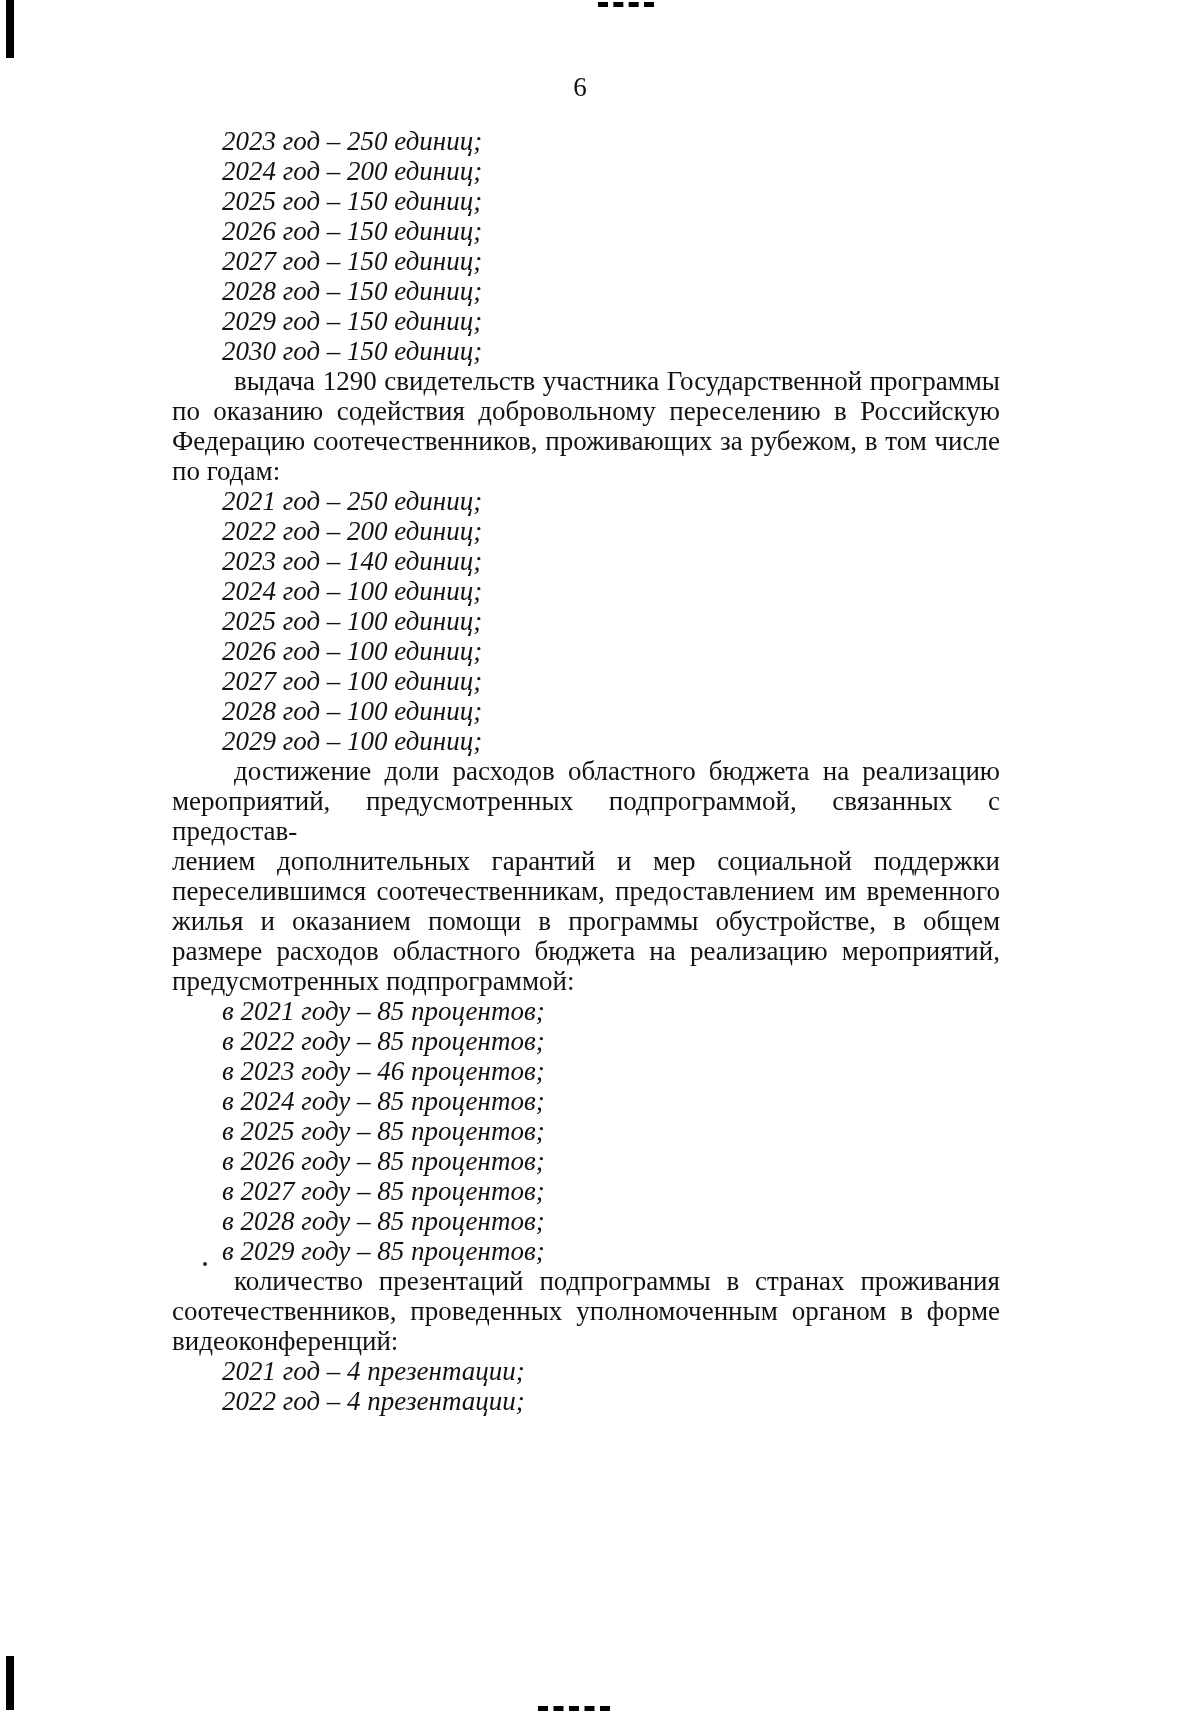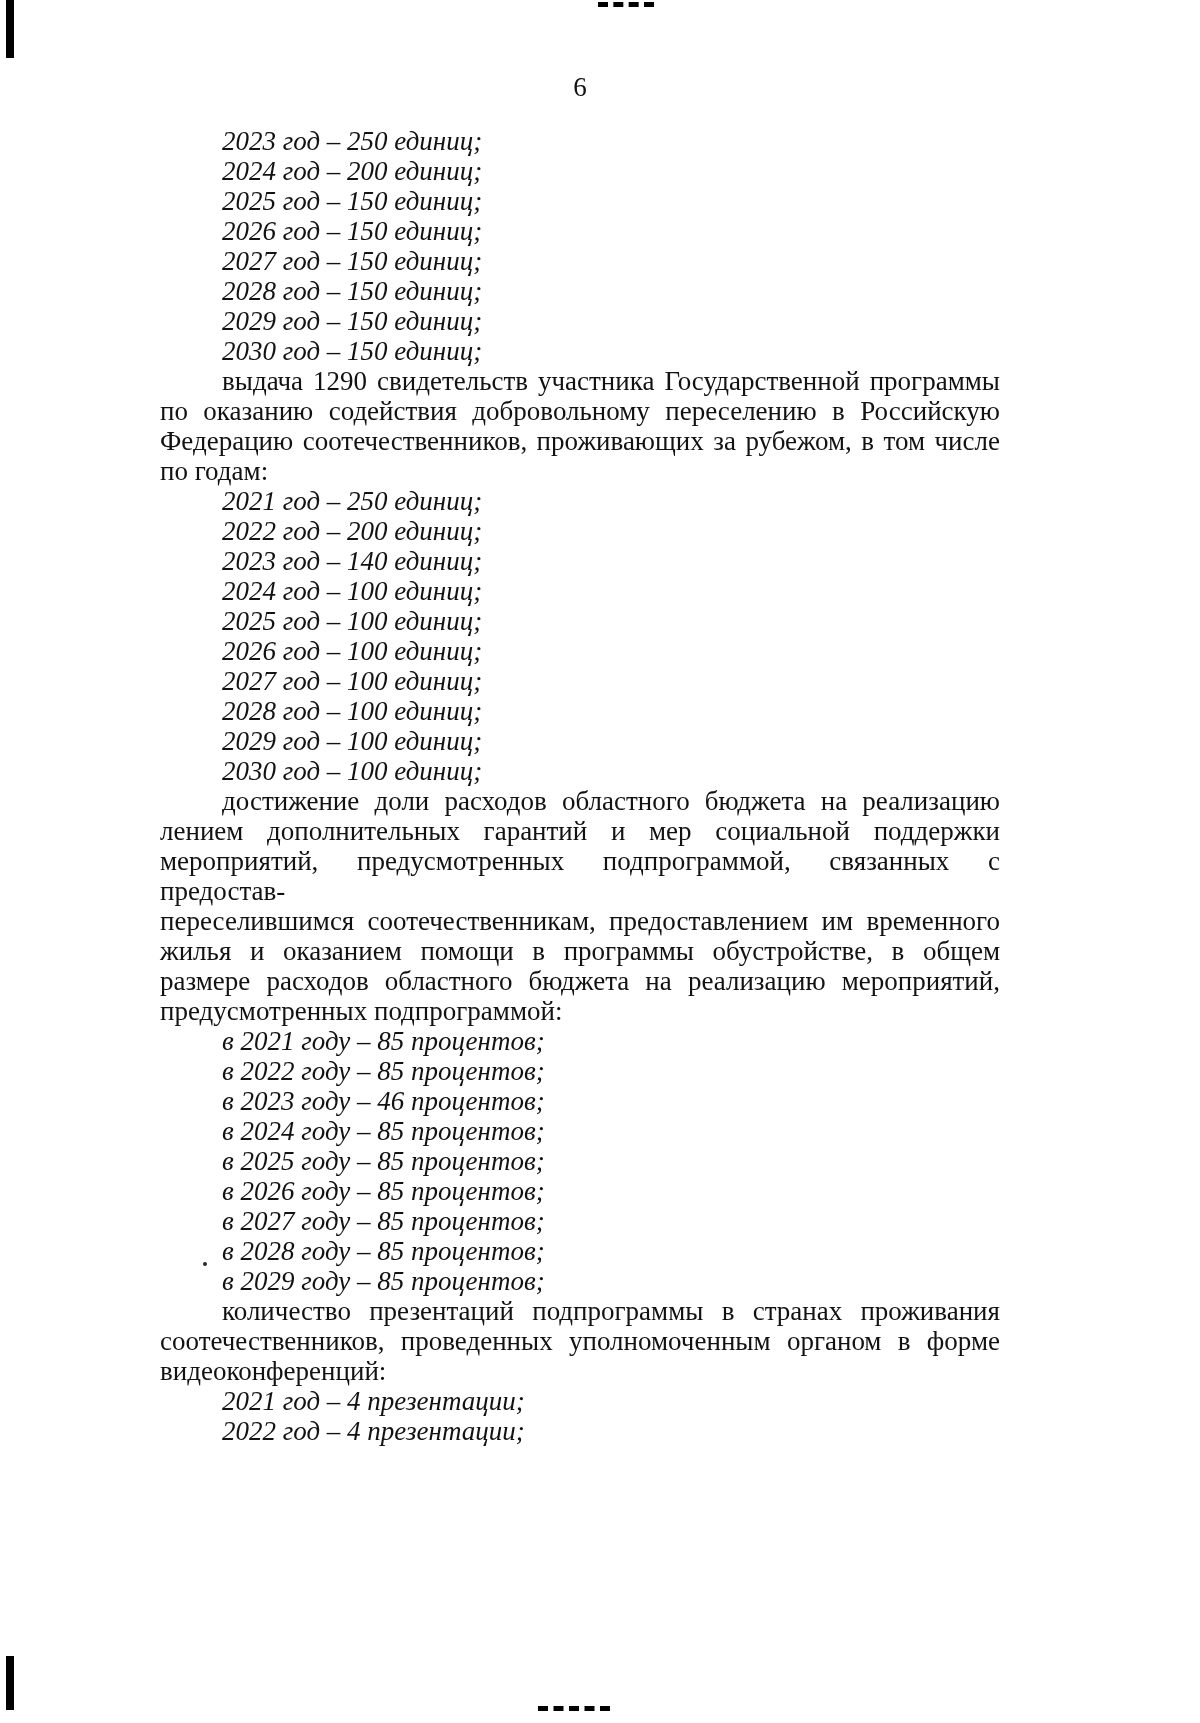--- a/index.html
+++ b/index.html
@@ -17,21 +17,21 @@
       font-size: 27px;
       line-height: 30px;
     }
     .page-number {
       text-align: center;
       margin-bottom: 24px;
     }
     
     .indent-line { padding-left: 62px; font-style: italic; }
     
-    .jline { text-align: justify; text-align-last: justify; white-space: normal; }
+    .jline { text-align: justify; text-align-last: justify; white-space: normal; margin-left: 12px; }
     .jline.first { text-indent: 62px; }
     .jline.last { text-align-last: left; }
     
     .artifact { position: absolute; background: #000; }
     .artifact-dashed { position: absolute; border-top: 5px dashed #000; height: 0; }
     .speck { position: absolute; width: 4px; height: 4px; background: #2a2a2a; border-radius: 50%; }
   </style>
 </head>
 <body>
 
@@ -66,27 +66,26 @@
   <div>
       <div class="indent-line">2021 год – 250 единиц;</div>
       <div class="indent-line">2022 год – 200 единиц;</div>
       <div class="indent-line">2023 год – 140 единиц;</div>
       <div class="indent-line">2024 год – 100 единиц;</div>
       <div class="indent-line">2025 год – 100 единиц;</div>
       <div class="indent-line">2026 год – 100 единиц;</div>
       <div class="indent-line">2027 год – 100 единиц;</div>
       <div class="indent-line">2028 год – 100 единиц;</div>
       <div class="indent-line">2029 год – 100 единиц;</div>
-      <div class="indent-line">2030 год – 100 единиц;</div>
     </div>
 
   <div>
       <div class="jline first">достижение доли расходов областного бюджета на реализацию</div>
+      <div class="jline">мероприятий, предусмотренных подпрограммой, связанных с предостав-</div>
       <div class="jline">лением дополнительных гарантий и мер социальной поддержки</div>
-      <div class="jline">мероприятий, предусмотренных подпрограммой, связанных с предостав-</div>
       <div class="jline">переселившимся соотечественникам, предоставлением им временного</div>
       <div class="jline">жилья и оказанием помощи в программы обустройстве, в общем</div>
       <div class="jline">размере расходов областного бюджета на реализацию мероприятий,</div>
       <div class="jline last">предусмотренных подпрограммой:</div>
     </div>
 
   <div>
       <div class="indent-line">в 2021 году – 85 процентов;</div>
       <div class="indent-line">в 2022 году – 85 процентов;</div>
       <div class="indent-line">в 2023 году – 46 процентов;</div>

